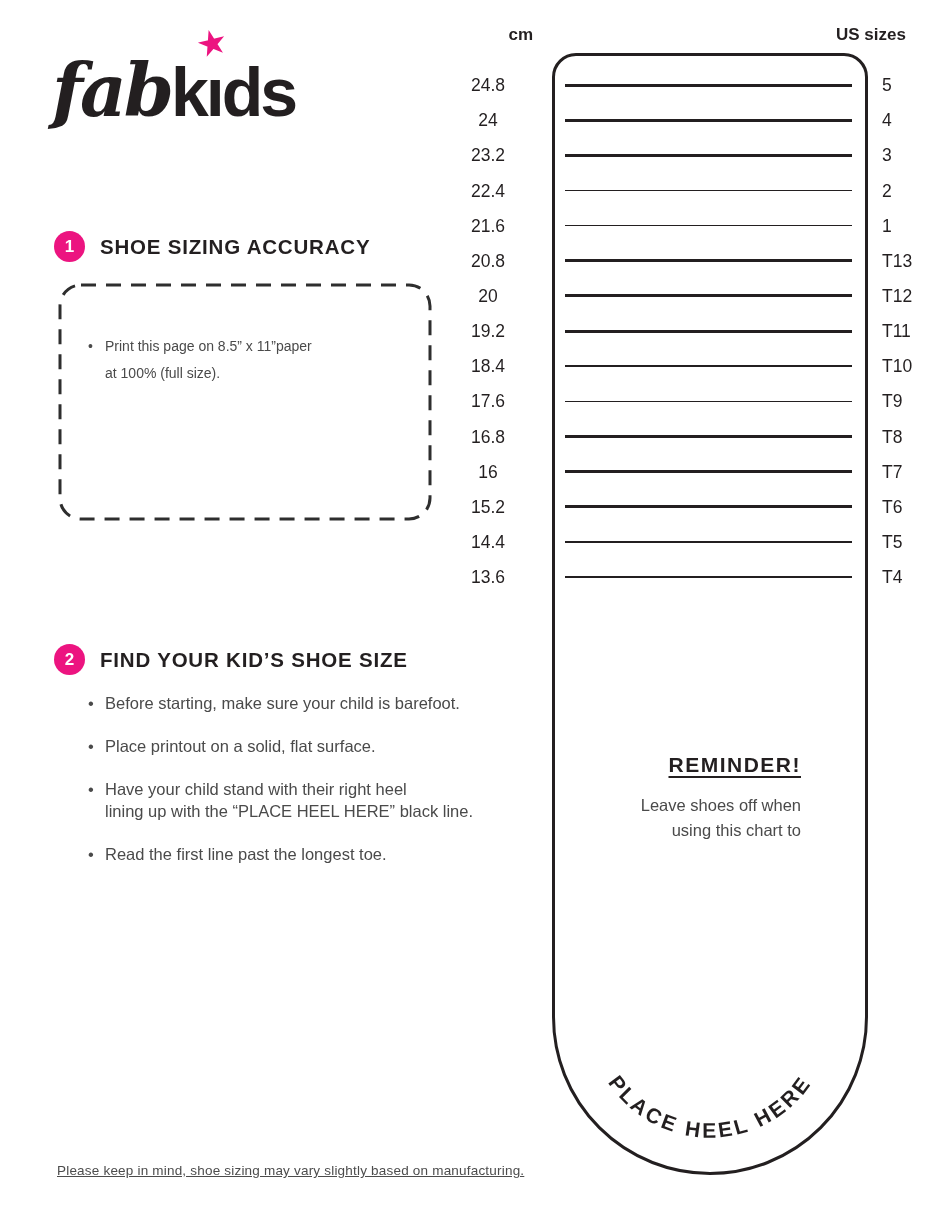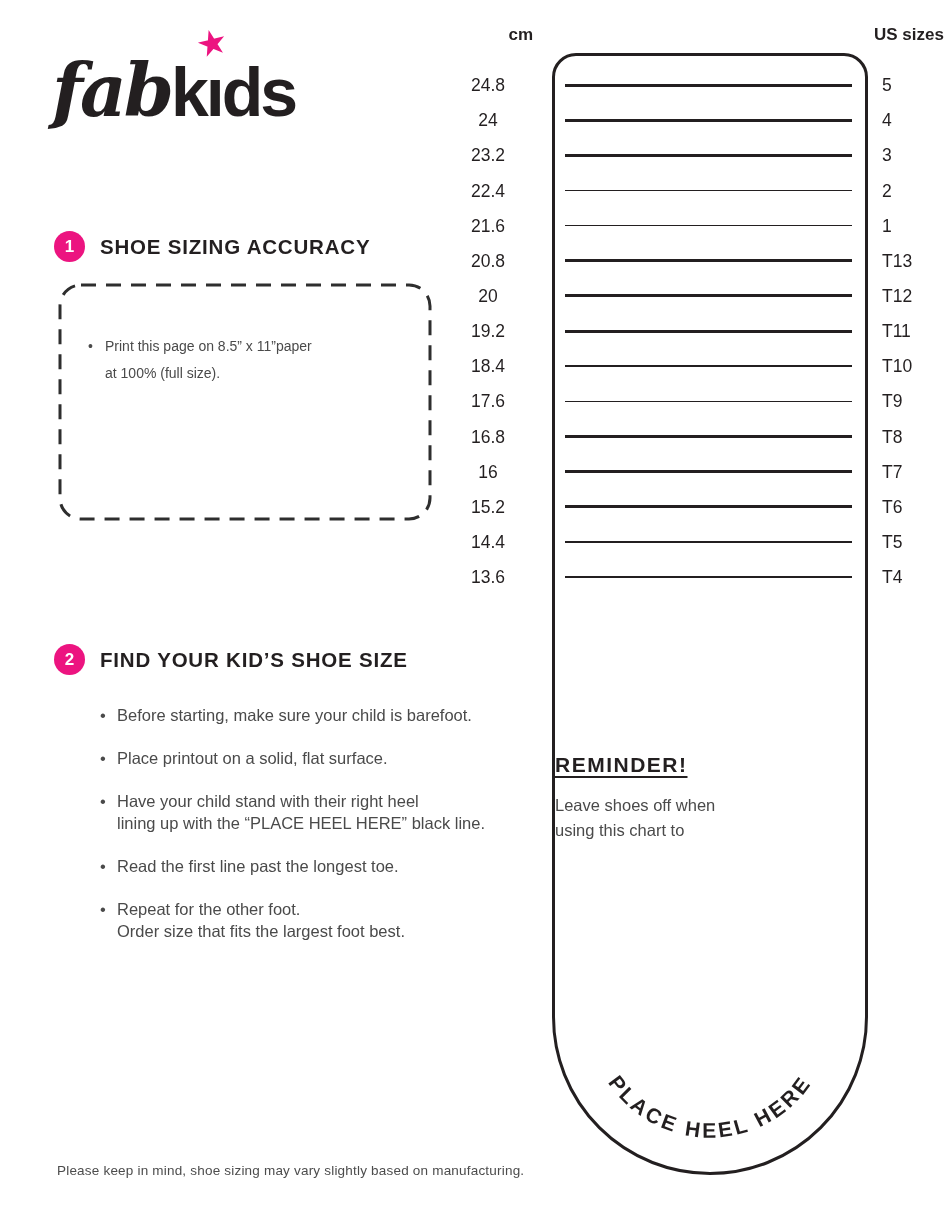--- a/index.html
+++ b/index.html
@@ -21,47 +21,47 @@
   .section-title{font-weight:700;font-size:20.5px;letter-spacing:0.8px;color:var(--ink);}
 
   
   .dash-wrap{position:absolute;left:58px;top:283px;width:374px;height:238px;}
   .dash-wrap svg{position:absolute;inset:0;}
   .dash-list{position:absolute;left:30px;top:50px;right:20px;margin:0;padding:0;list-style:none;}
   .dash-list li{position:relative;padding-left:17px;font-size:14px;line-height:27px;color:var(--body);margin-bottom:29px;}
   .dash-list li::before{content:"\2022";position:absolute;left:0;top:0;color:var(--body);}
 
   
-  .steps{position:absolute;left:88px;top:692px;margin:12px;padding:0;list-style:none;width:420px;}
+  .steps{position:absolute;left:88px;top:692px;margin:0;padding:0;list-style:none;width:420px;}
   .steps li{position:relative;padding-left:17px;font-size:16.5px;line-height:22px;color:var(--body);margin-bottom:21px;}
   .steps li::before{content:"\2022";position:absolute;left:0;top:0;color:var(--body);}
 
   
   .ruler{position:absolute;left:552px;top:53px;width:316px;height:1122px;box-sizing:border-box;
          border:3px solid var(--ink);border-radius:24px 24px 158px 158px;background:#fff;}
   .col-header{position:absolute;top:25px;font-weight:700;font-size:17px;color:var(--ink);}
   #cm-header{left:453px;width:80px;text-align:right;}
-  #us-header{left:869px;width:80px;text-align:center;}
+  #us-header{left:836px;width:80px;text-align:left;}
   #ruler-rows{position:absolute;inset:0;pointer-events:none;}
   .cm-label{position:absolute;left:443px;width:90px;text-align:center;font-size:17.5px;line-height:22px;color:var(--ink);}
   .us-label{position:absolute;left:882px;width:60px;text-align:left;font-size:17.5px;line-height:22px;color:var(--ink);}
   .size-line{position:absolute;left:565px;width:287px;background:var(--ink);}
 
   
-  .reminder{position:absolute;left:555px;top:753px;width:246px;text-align:left;}
+  .reminder{position:absolute;left:555px;top:753px;width:246px;text-align:right;}
   .reminder-title{font-weight:700;font-size:21px;letter-spacing:1.5px;color:var(--ink);
                   text-decoration:underline;text-underline-offset:4px;text-decoration-thickness:2px;margin-bottom:16px;}
   .reminder-line{font-size:16.5px;line-height:25px;color:var(--body);}
 
   
   .heel-svg{position:absolute;left:552px;top:1000px;width:316px;height:175px;overflow:visible;}
   .heel-svg text{font-family:"Liberation Sans",sans-serif;font-weight:700;font-size:21px;letter-spacing:3px;fill:var(--ink);}
 
   
-  .footer-note{position:absolute;left:57px;top:1163px;font-size:13.5px;color:#4C4C4C;letter-spacing:0.2px;}
+  .footer-note{position:absolute;left:57px;top:1163px;font-size:13.5px;color:#4C4C4C;letter-spacing:0.2px;text-decoration:underline;}
 </style>
 </head>
 <body style="--pink: #EC1480; --ink: #231F20;">
 
 <div class="page">
 
   <div class="logo">
     <span class="logo-fab">fab</span><span class="logo-kids"><span>k</span><span class="i-wrap"><span>ı</span><span class="logo-star">★</span></span><span>ds</span></span>
   </div>
 
@@ -93,24 +93,20 @@
     </li>
     <li>
       <div>Place printout on a solid, flat surface.</div>
     </li>
     <li>
       <div>Have your child stand with their right heel</div>
       <div>lining up with the “PLACE HEEL HERE” black line.</div>
     </li>
     <li>
       <div>Read the first line past the longest toe.</div>
-    </li>
-    <li>
-      <div>Repeat for the other foot.</div>
-      <div>Order size that fits the largest foot best.</div>
     </li>
   </ul>
 
   <div class="col-header" id="cm-header">cm</div>
   <div class="col-header" id="us-header">US sizes</div>
 
   <div class="ruler"></div>
 
   <div id="ruler-rows">
       <div class="cm-label" style="top: 74px;">24.8</div>

